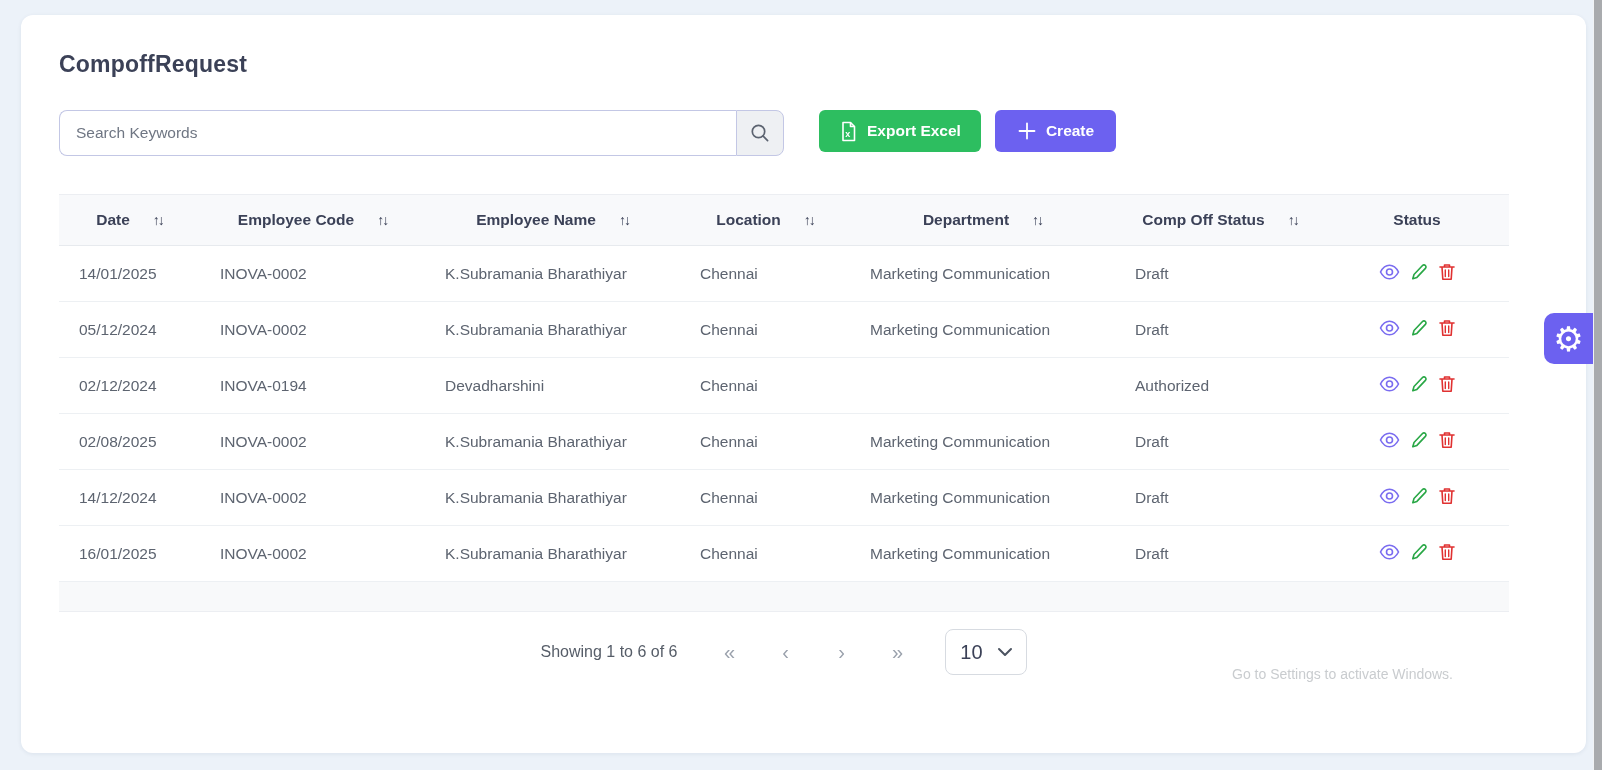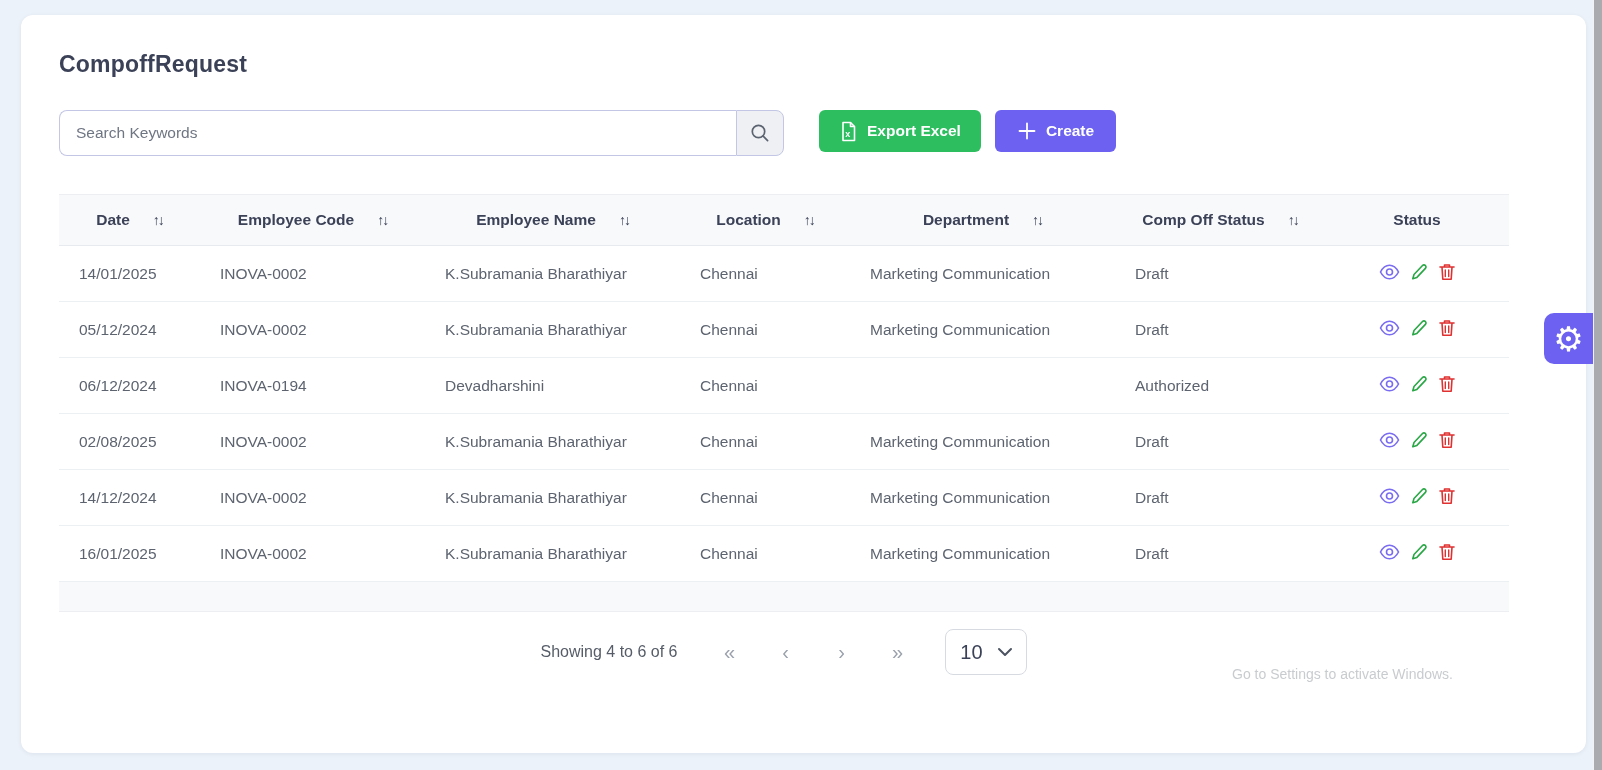--- a/index.html
+++ b/index.html
@@ -381,21 +381,21 @@
           <path d="M3 4 L3.8 16.2 H12.2 L13 4" fill="none" stroke="#e03131" stroke-width="1.6" stroke-linejoin="round"></path>
           <line x1="6.3" y1="7" x2="6.3" y2="13.5" stroke="#e03131" stroke-width="1.4" stroke-linecap="round"></line>
           <line x1="9.7" y1="7" x2="9.7" y2="13.5" stroke="#e03131" stroke-width="1.4" stroke-linecap="round"></line>
         </svg>
       </span>
     </button>
   </span>
 </td>
         </tr>
         <tr>
-          <td>06/12/2024</td>
+          <td>02/12/2024</td>
           <td>INOVA-0194</td>
           <td>Devadharshini</td>
           <td>Chennai</td>
           <td></td>
           <td>Authorized</td>
           <td class="actions-cell">
   <span class="action-btns">
     <button class="icon-btn">
       <span style="display:inline-flex">
         <svg width="21" height="16" viewBox="0 0 21 16">
@@ -537,21 +537,21 @@
       </span>
     </button>
   </span>
 </td>
         </tr>
       </tbody>
   </table>
   <div class="table-footer-band"></div>
 
   <div class="pagination">
-    <span class="page-summary">Showing 4 to 6 of 6</span>
+    <span class="page-summary">Showing 1 to 6 of 6</span>
     <span class="page-arrow first">«</span>
     <span class="page-arrow">‹</span>
     <span class="page-arrow">›</span>
     <span class="page-arrow">»</span>
     <span class="page-size-select">
       <span>10</span>
       <span style="display:inline-flex">
         <svg width="16" height="10" viewBox="0 0 16 10">
           <polyline points="2,2 8,8 14,2" fill="none" stroke="#4b5360" stroke-width="2" stroke-linecap="round" stroke-linejoin="round"></polyline>
         </svg>

